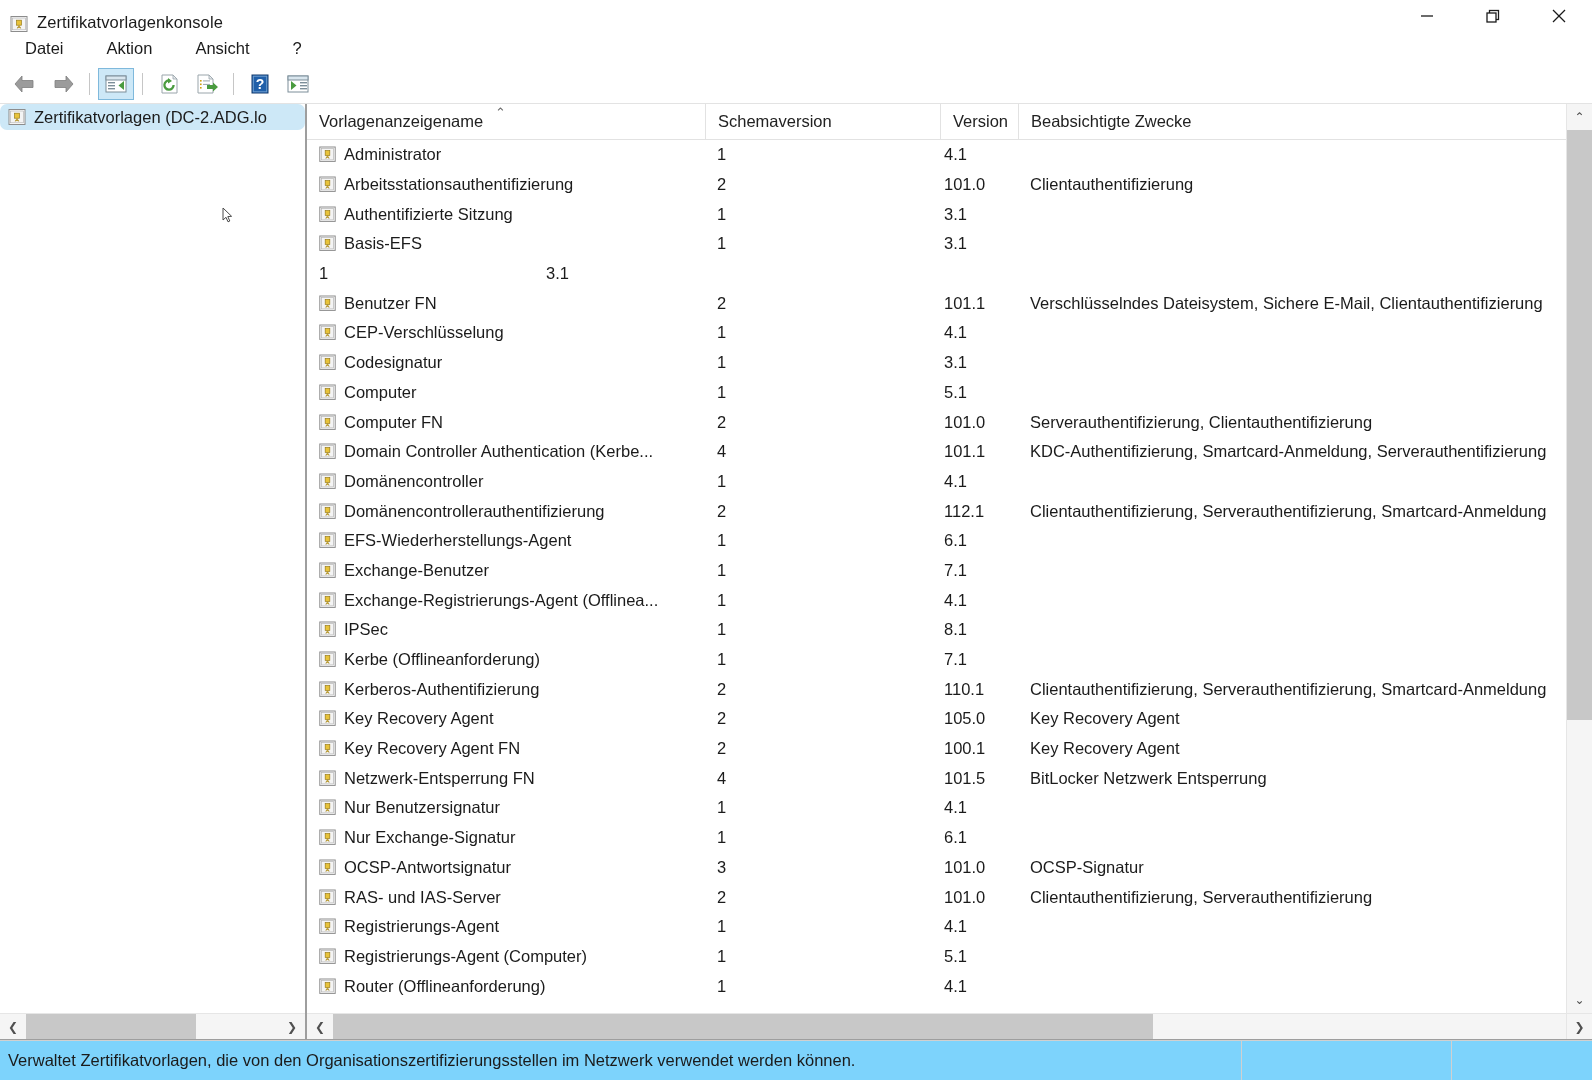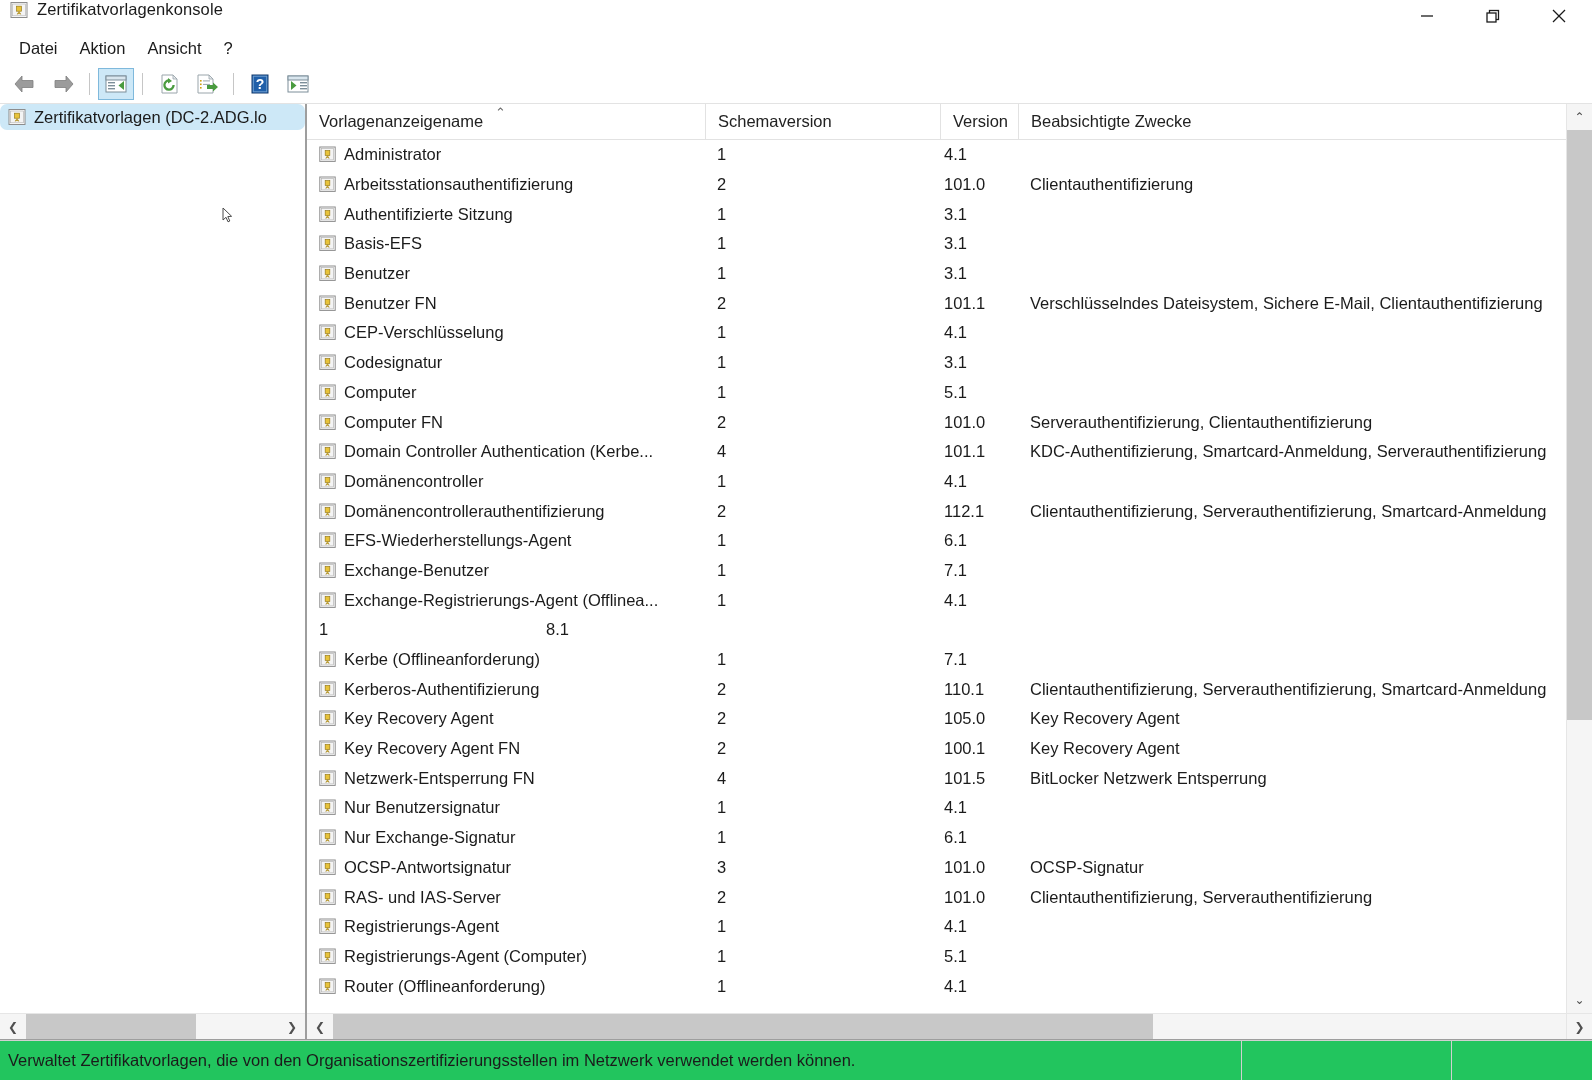--- a/index.html
+++ b/index.html
@@ -17,21 +17,21 @@
     background: #ffffff;
     display: flex;
     flex-direction: column;
   }
 
   
   .titlebar {
     height: 32px;
     flex: 0 0 32px;
     display: flex;
-    align-items: flex-start;
+    align-items: flex-end;
     background: #ffffff;
     padding-left: 10px;
     position: relative;
   }
   .title-icon {
     width: 18px; height: 18px;
     margin-right: 9px;
     flex: 0 0 18px;
     position: relative;
     top: 1px;
@@ -54,22 +54,23 @@
     background: transparent;
   }
   .wc-btn svg { display:block; }
 
   
   .menubar {
     height: 32px;
     flex: 0 0 32px;
     display: flex;
     align-items: center;
-    padding-left: 8px;
-    background: #ffffff;
+    padding-left: 14px;
+    background: #ffffff;
+    gap: 21px;
   }
   .menu-item {
     font-size: 16.5px;
     color: #1b1b1b;
     padding: 3px 11px;
     white-space: nowrap;
   }
 
   
   .toolbar {
@@ -285,21 +286,21 @@
     display: flex; align-items: center; justify-content: center;
     color: #505050; font-size: 12px;
   }
 
   
   .statusbar {
     height: 40px;
     flex: 0 0 40px;
     display: flex;
     align-items: center;
-    background: #22c55e;
+    background: #7dd3fc;
     border-top: 1px solid #d0d0d0;
     position: relative;
   }
   .sb-cell {
     font-size: 16.5px;
     color: #1b1b1b;
     padding-left: 8px;
     display: flex; align-items: center;
     height: 40px;
     white-space: nowrap;
@@ -511,29 +512,20 @@
                       <rect x="6.2" y="4.6" width="4.6" height="4.8" fill="#e8c33a" stroke="#9a7c16" stroke-width="0.7"></rect>
                       <path d="M8.5 9.8 L6.8 12.3 L8.5 11.5 L10.2 12.3 Z" fill="#e8c33a" stroke="#9a7c16" stroke-width="0.6"></path>
                     </svg></span>
                   <span>Basis-EFS</span>
                 </div>
                 <div class="cell c-schema">1</div>
                 <div class="cell c-version">3.1</div>
                 <div class="cell c-purp"></div>
               </div>
               <div class="row">
-                <div class="cell c-name">
-                  <span class="row-icon"><svg viewBox="0 0 17 17" width="17" height="17">
-                      <rect x="0.8" y="1" width="15.4" height="14.4" fill="#ffffff" stroke="#8c8c8c" stroke-width="1"></rect>
-                      <rect x="2.4" y="2.5" width="12.2" height="11.4" fill="#f4f4f4" stroke="#b5b5b5" stroke-width="0.7"></rect>
-                      <rect x="6.2" y="4.6" width="4.6" height="4.8" fill="#e8c33a" stroke="#9a7c16" stroke-width="0.7"></rect>
-                      <path d="M8.5 9.8 L6.8 12.3 L8.5 11.5 L10.2 12.3 Z" fill="#e8c33a" stroke="#9a7c16" stroke-width="0.6"></path>
-                    </svg></span>
-                  <span>Benutzer</span>
-                </div>
                 <div class="cell c-schema">1</div>
                 <div class="cell c-version">3.1</div>
                 <div class="cell c-purp"></div>
               </div>
               <div class="row">
                 <div class="cell c-name">
                   <span class="row-icon"><svg viewBox="0 0 17 17" width="17" height="17">
                       <rect x="0.8" y="1" width="15.4" height="14.4" fill="#ffffff" stroke="#8c8c8c" stroke-width="1"></rect>
                       <rect x="2.4" y="2.5" width="12.2" height="11.4" fill="#f4f4f4" stroke="#b5b5b5" stroke-width="0.7"></rect>
                       <rect x="6.2" y="4.6" width="4.6" height="4.8" fill="#e8c33a" stroke="#9a7c16" stroke-width="0.7"></rect>
@@ -679,20 +671,29 @@
                       <rect x="6.2" y="4.6" width="4.6" height="4.8" fill="#e8c33a" stroke="#9a7c16" stroke-width="0.7"></rect>
                       <path d="M8.5 9.8 L6.8 12.3 L8.5 11.5 L10.2 12.3 Z" fill="#e8c33a" stroke="#9a7c16" stroke-width="0.6"></path>
                     </svg></span>
                   <span>Exchange-Registrierungs-Agent (Offlinea...</span>
                 </div>
                 <div class="cell c-schema">1</div>
                 <div class="cell c-version">4.1</div>
                 <div class="cell c-purp"></div>
               </div>
               <div class="row">
+                <div class="cell c-name">
+                  <span class="row-icon"><svg viewBox="0 0 17 17" width="17" height="17">
+                      <rect x="0.8" y="1" width="15.4" height="14.4" fill="#ffffff" stroke="#8c8c8c" stroke-width="1"></rect>
+                      <rect x="2.4" y="2.5" width="12.2" height="11.4" fill="#f4f4f4" stroke="#b5b5b5" stroke-width="0.7"></rect>
+                      <rect x="6.2" y="4.6" width="4.6" height="4.8" fill="#e8c33a" stroke="#9a7c16" stroke-width="0.7"></rect>
+                      <path d="M8.5 9.8 L6.8 12.3 L8.5 11.5 L10.2 12.3 Z" fill="#e8c33a" stroke="#9a7c16" stroke-width="0.6"></path>
+                    </svg></span>
+                  <span>IPSec</span>
+                </div>
                 <div class="cell c-schema">1</div>
                 <div class="cell c-version">8.1</div>
                 <div class="cell c-purp"></div>
               </div>
               <div class="row">
                 <div class="cell c-name">
                   <span class="row-icon"><svg viewBox="0 0 17 17" width="17" height="17">
                       <rect x="0.8" y="1" width="15.4" height="14.4" fill="#ffffff" stroke="#8c8c8c" stroke-width="1"></rect>
                       <rect x="2.4" y="2.5" width="12.2" height="11.4" fill="#f4f4f4" stroke="#b5b5b5" stroke-width="0.7"></rect>
                       <rect x="6.2" y="4.6" width="4.6" height="4.8" fill="#e8c33a" stroke="#9a7c16" stroke-width="0.7"></rect>

